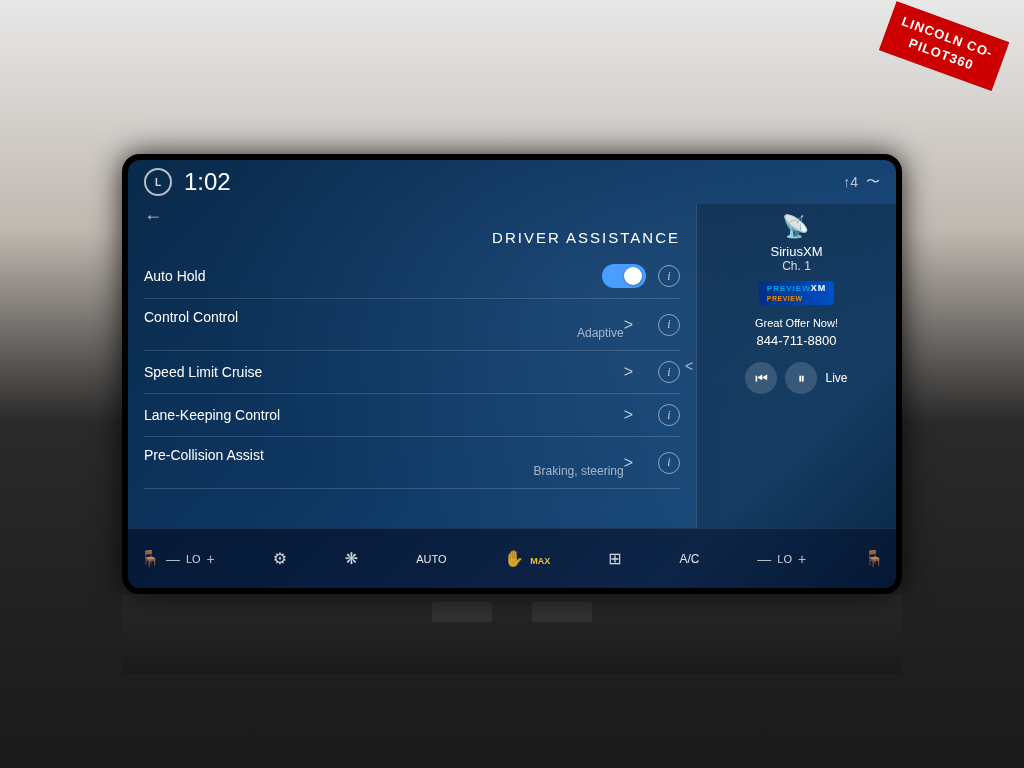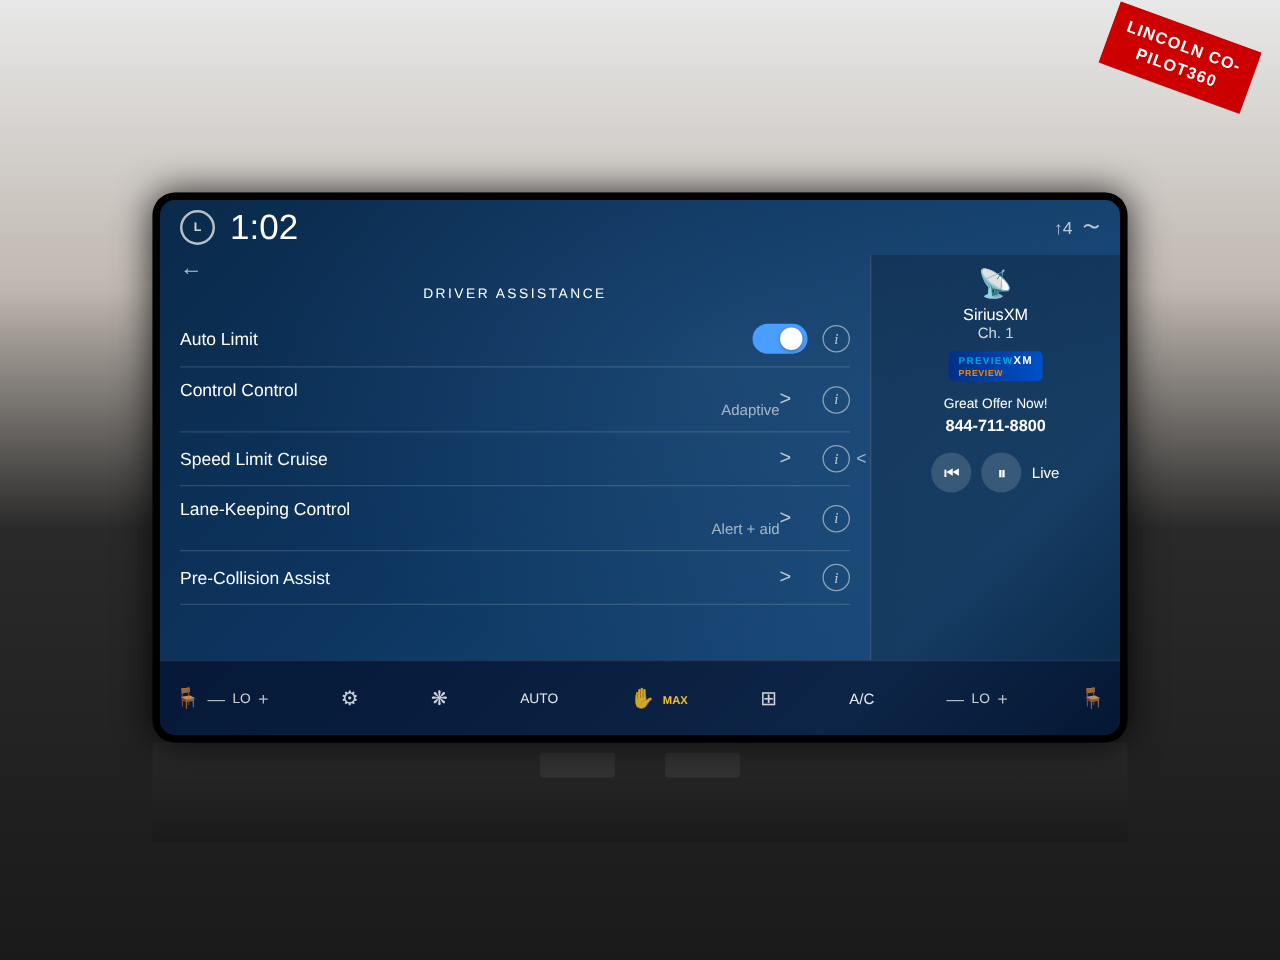--- a/index.html
+++ b/index.html
@@ -82,21 +82,21 @@
       display: flex;
       align-items: center;
       justify-content: center;
       color: rgba(255,255,255,0.8);
       font-size: 10px;
       font-weight: bold;
     }
 
     .time-display {
       color: #fff;
-      font-size: 28px;
+      font-size: 24px;
       font-weight: 300;
       margin-left: 12px;
     }
 
     .top-right-icons {
       margin-left: auto;
       display: flex;
       align-items: center;
       gap: 8px;
     }
@@ -123,24 +123,24 @@
 
     .nav-back {
       color: rgba(255,255,255,0.7);
       font-size: 18px;
       margin-bottom: 4px;
       cursor: pointer;
     }
 
     .panel-title {
       color: #fff;
-      font-size: 11px;
+      font-size: 15px;
       font-weight: 400;
       letter-spacing: 2px;
-      text-align: center;
+      text-align: right;
       margin-bottom: 8px;
     }
 
     .menu-list {
       flex: 1;
       overflow: hidden;
     }
 
     .menu-item {
       display: flex;
@@ -272,21 +272,21 @@
     .sirius-promo {
       color: #fff;
       font-size: 11px;
       text-align: left;
       margin-bottom: 4px;
     }
 
     .sirius-phone {
       color: #fff;
       font-size: 13px;
-      font-weight: 700;
+      font-weight: 400;
       margin-bottom: 14px;
     }
 
     .media-controls {
       display: flex;
       align-items: center;
       gap: 8px;
     }
 
     .media-btn {
@@ -424,21 +424,21 @@
         <div class="main-area">
 
           <div class="left-panel">
             <div class="nav-back">←</div>
             <div class="panel-title">DRIVER ASSISTANCE</div>
 
             <div class="menu-list">
 
               <div class="menu-item">
                 <div class="menu-item-text">
-                  <div class="menu-item-title">Auto Limit</div>
+                  <div class="menu-item-title">Auto Hold</div>
                 </div>
                 <div class="menu-item-controls">
                   <div class="toggle-switch"></div>
                   <div class="info-btn">
                     <span>i</span>
                   </div>
                 </div>
               </div>
 
               <div class="menu-item">
@@ -464,34 +464,34 @@
                   <div class="vertical-divider"></div>
                   <div class="info-btn">
                     <span>i</span>
                   </div>
                 </div>
               </div>
 
               <div class="menu-item">
                 <div class="menu-item-text">
                   <div class="menu-item-title">Lane-Keeping Control</div>
-                  <div class="menu-item-subtitle">Alert + aid</div>
                 </div>
                 <div class="menu-item-controls">
                   <span class="chevron-right">&gt;</span>
                   <div class="vertical-divider"></div>
                   <div class="info-btn">
                     <span>i</span>
                   </div>
                 </div>
               </div>
 
               <div class="menu-item">
                 <div class="menu-item-text">
                   <div class="menu-item-title">Pre-Collision Assist</div>
+                  <div class="menu-item-subtitle">Braking, steering</div>
                 </div>
                 <div class="menu-item-controls">
                   <span class="chevron-right">&gt;</span>
                   <div class="vertical-divider"></div>
                   <div class="info-btn">
                     <span>i</span>
                   </div>
                 </div>
               </div>
 

